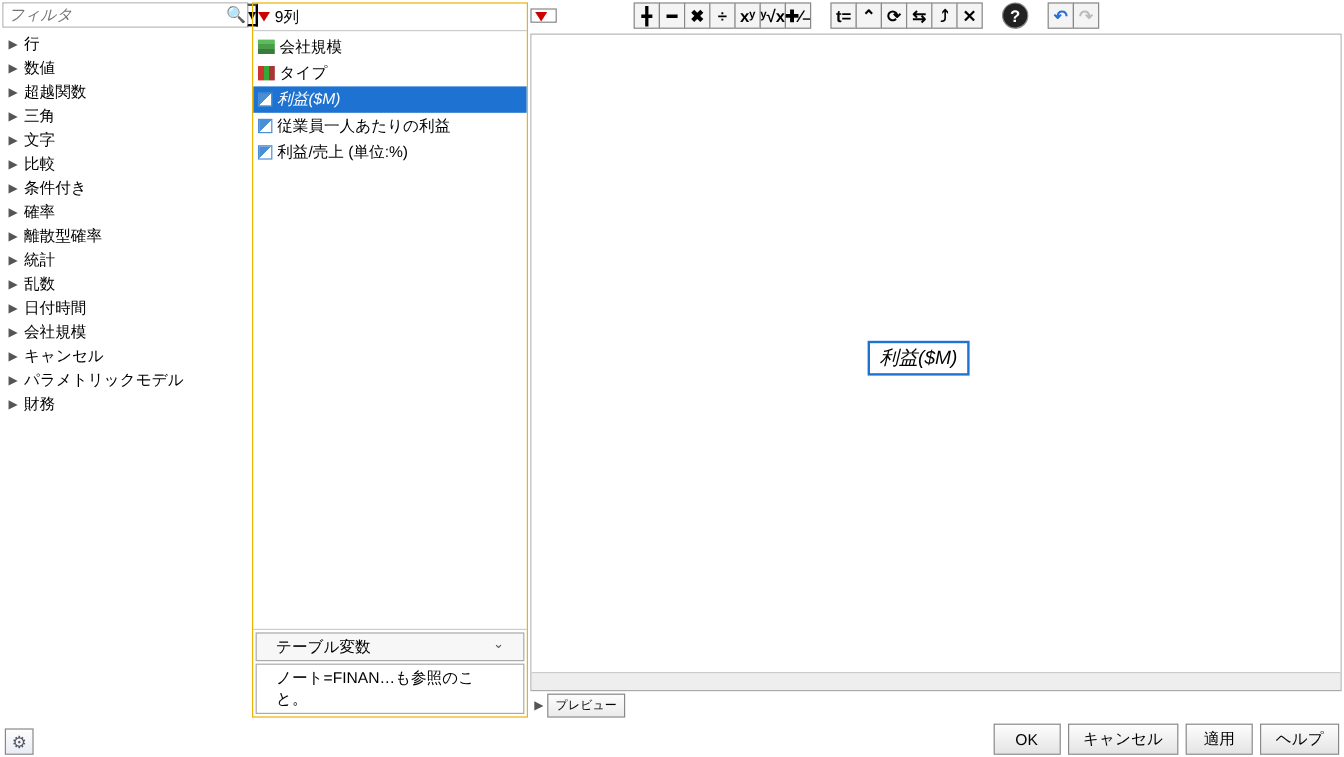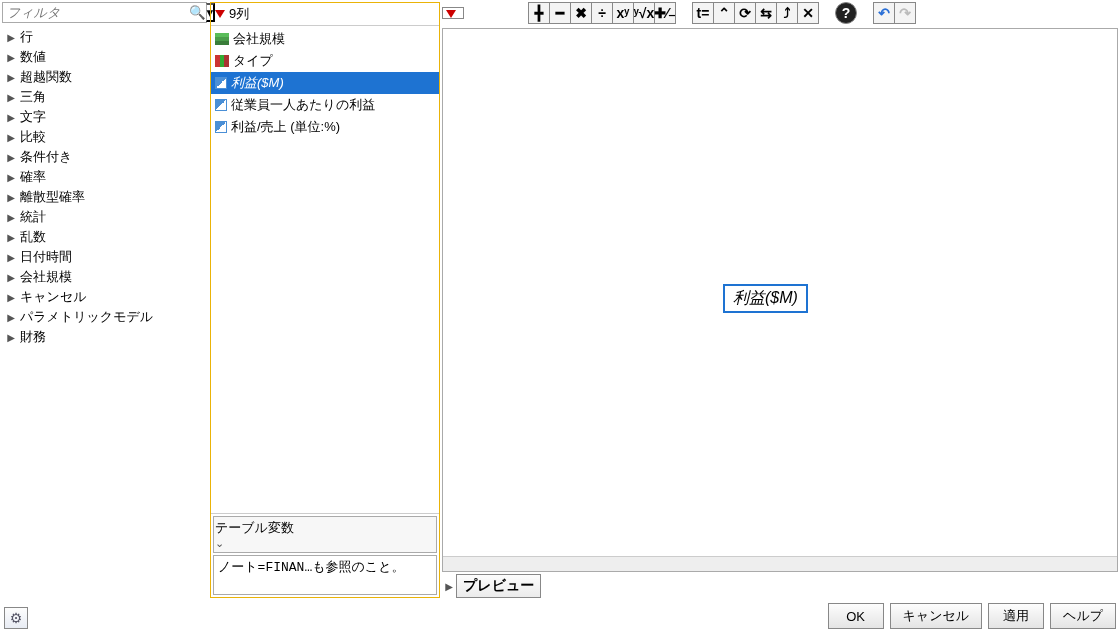--- a/index.html
+++ b/index.html
@@ -24,42 +24,42 @@
 .red-tri { width: 0; height: 0; border-left: 5px solid transparent; border-right: 5px solid transparent; border-top: 8px solid #c00; margin-right: 4px; }
 .col-list { flex: 1; overflow: auto; padding: 2px 0; border-bottom: 1px solid #ccc; }
 .col-item { display: flex; align-items: center; padding: 2px 4px; cursor: default; }
 .col-item.selected { background: #1e73d2; color: #fff; }
 .col-item.selected .col-label { font-style: italic; }
 .col-icon { width: 14px; height: 12px; margin-right: 4px; flex-shrink: 0; }
 .col-label { white-space: nowrap; }
 .nominal-icon { background: linear-gradient(to right, #c33 0 33%, #3a3 33% 66%, #a33 66% 100%); }
 .ordinal-icon { background: linear-gradient(to top, #3a7d3a 0 33%, #4a9d4a 33% 66%, #5abd5a 66% 100%); }
 .continuous-icon { background: linear-gradient(135deg, #4a8fd6 0 50%, #fff 50% 100%); border: 1px solid #4a8fd6; width: 12px; height: 12px; }
-.tablevar { border: 1px solid #aaa; margin: 2px; display: flex; justify-content: space-between; padding: 2px 1px; background: #f7f7f7; flex-direction: column; }
+.tablevar { border: 1px solid #aaa; margin: 2px; display: flex; justify-content: space-between; padding: 2px 16px; background: #f7f7f7; }
 .tablevar-arrow { color: #555; font-size: 11px; }
-.note-box { border: 1px solid #aaa; margin: 0 2px 2px 2px; padding: 2px 4px; flex-shrink: 0; min-height: 40px; font-family: Liberation Mono, monospace; }
+.note-box { border: 1px solid #aaa; margin: 0 2px 2px 2px; padding: 2px 16px; flex-shrink: 0; min-height: 40px; }
 
 
 .right-panel { flex: 1; display: flex; flex-direction: column; padding: 2px; }
 .toolbar-row { display: flex; align-items: center; gap: 2px; padding: 0 0 4px 0; }
 .red-tri-box { border: 1px solid #888; padding: 2px 3px 0 3px; }
 .tool-group { display: flex; }
 .tool-btn { width: 22px; height: 22px; border: 1px solid #888; background: #f4f4f4; display: flex; align-items: center; justify-content: center; font-weight: bold; font-size: 14px; cursor: pointer; margin-left: -1px; font-family: "Arial", sans-serif; }
 .tool-btn:first-child { margin-left: 0; }
 .spacer { width: 12px; }
 
 .editor-wrap { flex: 1; display: flex; flex-direction: column; border: 1px solid #aaa; }
 .editor-body { flex: 1; position: relative; background: #fff; overflow: auto; }
 .formula-token { position: absolute; left: 280px; top: 255px; border: 2px solid #1e73d2; padding: 2px 8px; font-style: italic; font-size: 16px; }
 .scroll-h, .scroll-v { background: #eee; }
 .scroll-h { height: 15px; border-top: 1px solid #ccc; }
 
 .preview-row { display: flex; align-items: center; padding: 2px 0 0 0; }
 .preview-tri { width: 14px; text-align: center; font-size: 10px; color: #555; }
-.preview-label { font-weight: bold; padding: 2px 6px; border: 1px solid #888; background: linear-gradient(#fdfdfd, #ebebeb); font-size: 14px; }
+.preview-label { font-weight: normal; padding: 2px 6px; border: 1px solid #888; background: linear-gradient(#fdfdfd, #ebebeb); font-size: 10px; }
 
 
 .bottom-bar { position: absolute; bottom: 2px; right: 4px; display: flex; gap: 6px; }
 .btn { min-width: 72px; padding: 3px 12px; border: 1px solid #888; background: linear-gradient(#fdfdfd, #e4e4e4); cursor: pointer; font-size: 13px; }
 .btn-small { min-width: 56px; }
 
 
 .gear-corner { position: absolute; bottom: 2px; left: 4px; width: 24px; height: 22px; border: 1px solid #888; background: linear-gradient(#fdfdfd, #e8ecf4); display: flex; align-items: center; justify-content: center; color: #556; font-size: 14px; }
 </style>
 </head>

